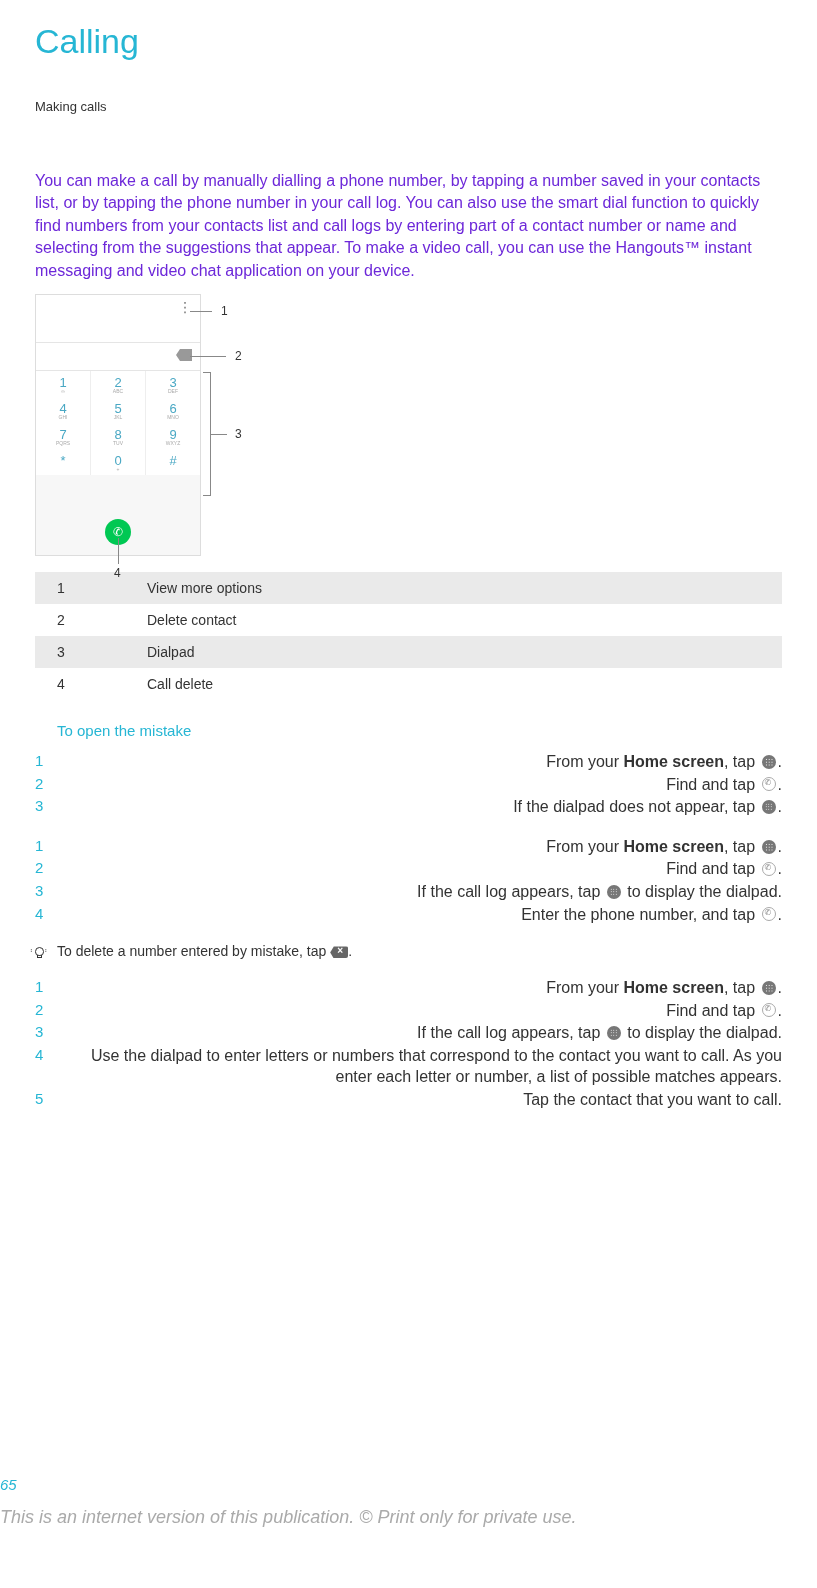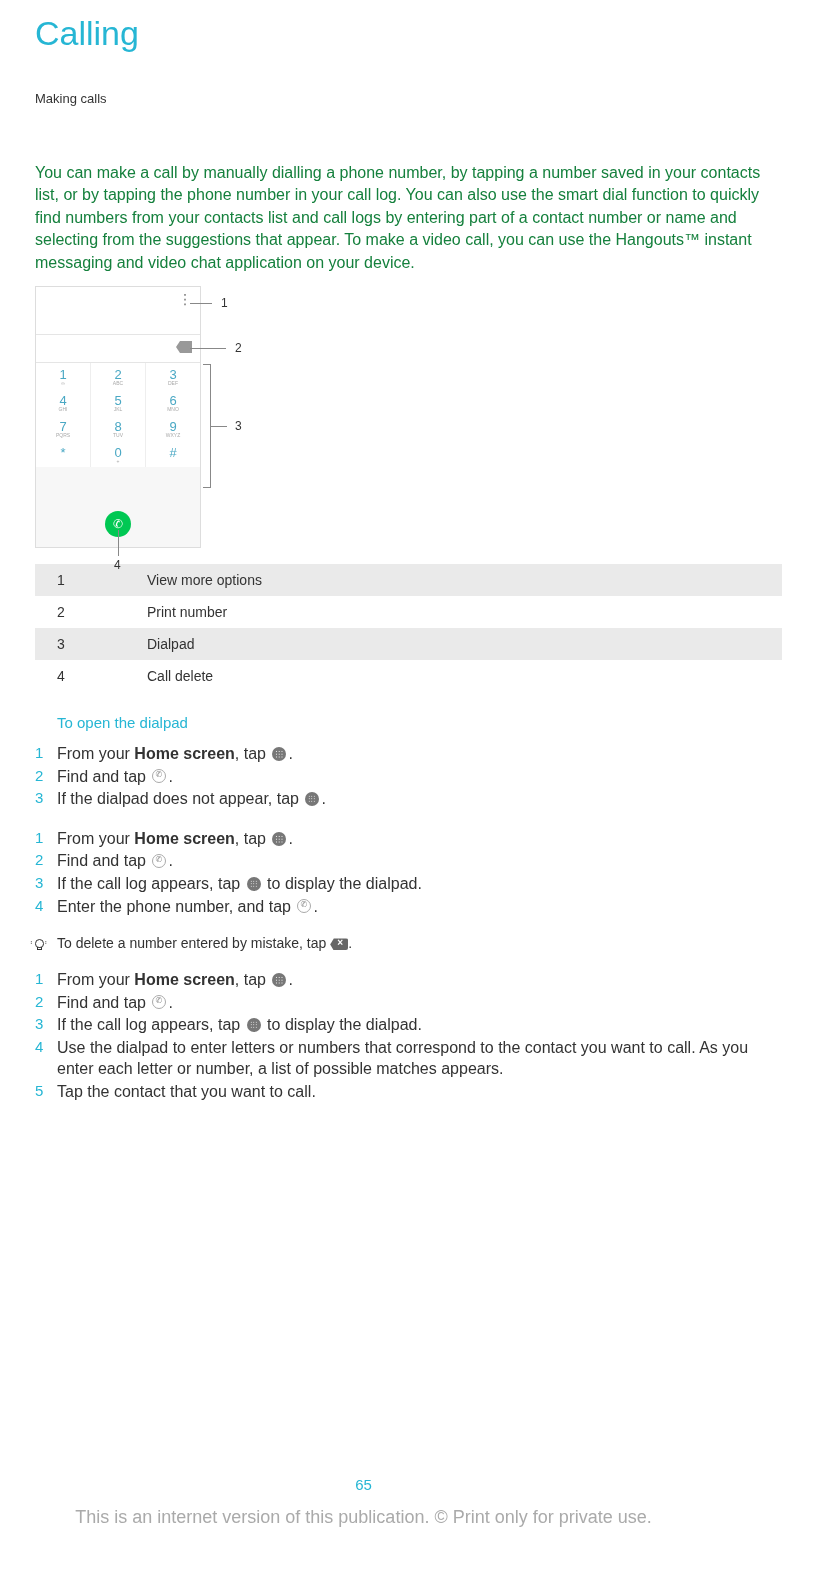--- a/index.html
+++ b/index.html
@@ -12,32 +12,32 @@
     }
     .page {
       padding: 0 35px 0 35px;
       min-height: 1540px;
     }
     h1.title {
       color: #26b6d4;
       font-size: 34px;
       font-weight: 400;
       margin-bottom: 38px;
-      padding-top: 14px;
+      padding-top: 22px;
     }
     h2.section {
       color: #333;
       font-size: 13px;
       font-weight: 400;
       margin-bottom: 56px;
     }
     p.intro {
       font-size: 16px;
       line-height: 1.4;
-      color: #15803d;
+      color: #6d28d9;
       margin-bottom: 12px;
     }
     .figure {
       border: 1px solid #ddd;
       width: 166px;
       height: 262px;
       position: relative;
       background: #f7f7f7;
       margin-bottom: 16px;
     }
@@ -146,21 +146,21 @@
       font-size: 16px;
       line-height: 1.35;
       margin-bottom: 1px;
     }
     ol.steps li .n {
       color: #26b6d4;
       width: 22px;
       flex-shrink: 0;
       font-size: 15px;
     }
-    ol.steps li .t { flex: 1; }
+    ol.steps li .t { flex: 1; text-align: right; }
     .bold { font-weight: bold; }
     .icon-inline {
       display: inline-flex;
       align-items: center;
       justify-content: center;
       width: 18px; height: 18px;
       vertical-align: middle;
       position: relative;
       top: -1px;
     }
@@ -277,22 +277,23 @@
       position: absolute;
       font-size: 6px;
       top: 1px;
     }
     .bulb-rays-l { left: -5px; }
     .bulb-rays-r { right: -5px; }
     .footer {
       position: absolute;
       bottom: 0;
       width: 727px;
-      text-align: center;
+      text-align: left;
       padding-bottom: 12px;
+      font-style: italic;
     }
     .page-num { color: #26b6d4; font-size: 15px; margin-bottom: 14px; }
     .notice { color: #aaa; font-size: 18px; }
   </style>
 </head>
 <body>
 
 <div class="page">
   <h1 class="title">Calling</h1>
   <h2 class="section">Making calls</h2>
@@ -381,33 +382,33 @@
     <span class="callout" style="left:79px; top:272px;">4</span>
   </div>
 
   <div class="legend" id="legend">
       <div class="legend-row shade">
         <span class="legend-num">1</span>
         <span>View more options</span>
       </div>
       <div class="legend-row">
         <span class="legend-num">2</span>
-        <span>Print number</span>
+        <span>Delete contact</span>
       </div>
       <div class="legend-row shade">
         <span class="legend-num">3</span>
         <span>Dialpad</span>
       </div>
       <div class="legend-row">
         <span class="legend-num">4</span>
         <span>Call delete</span>
       </div>
     </div>
 
-  <h3 class="subsect">To open the dialpad</h3>
+  <h3 class="subsect">To open the mistake</h3>
   <ol class="steps" id="steps1">
       <li>
         <span class="n">1</span>
         <span class="t">From your <span class="bold">Home screen</span>, tap <span class="icon-inline">
             <span class="ic-apps"></span>
           </span>.</span>
       </li>
       <li>
         <span class="n">2</span>
         <span class="t">Find and tap <span class="icon-inline">

